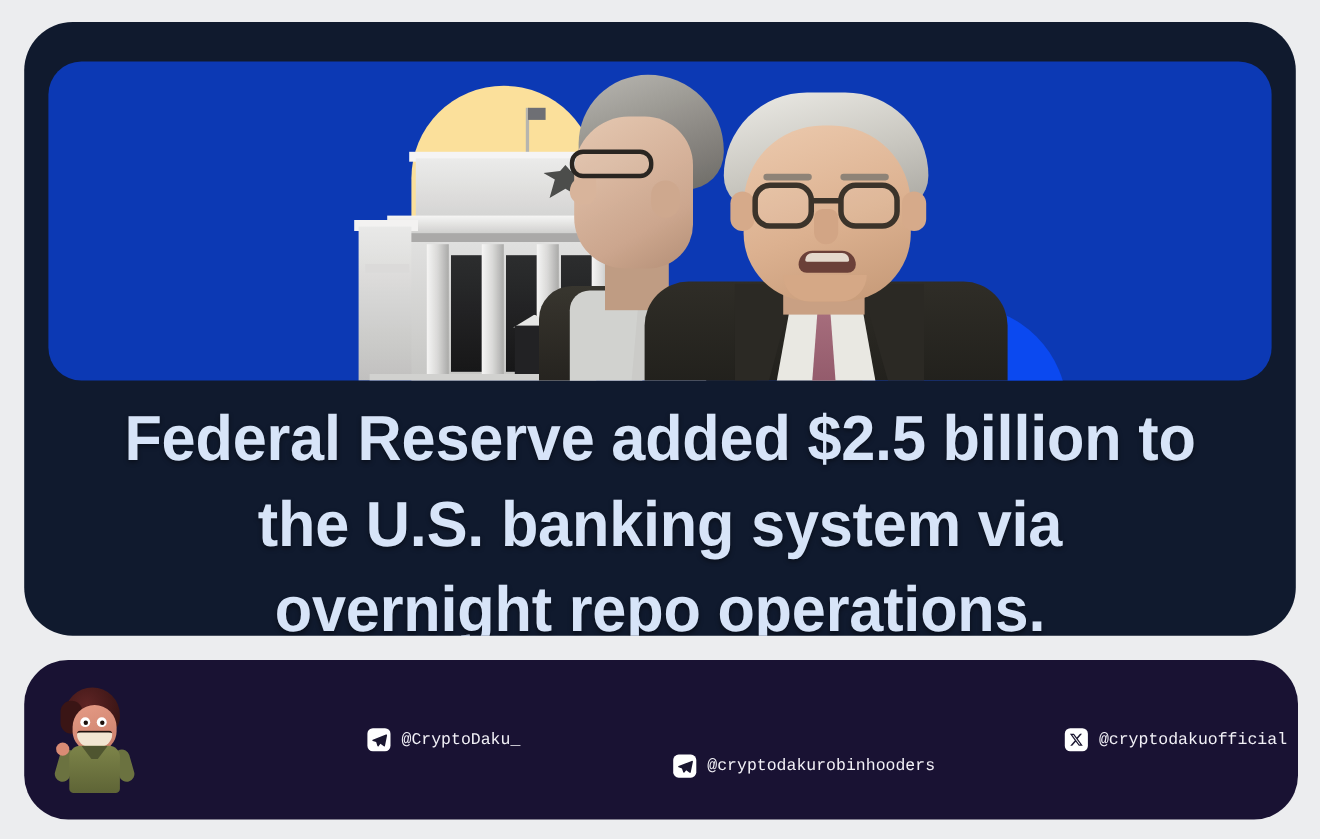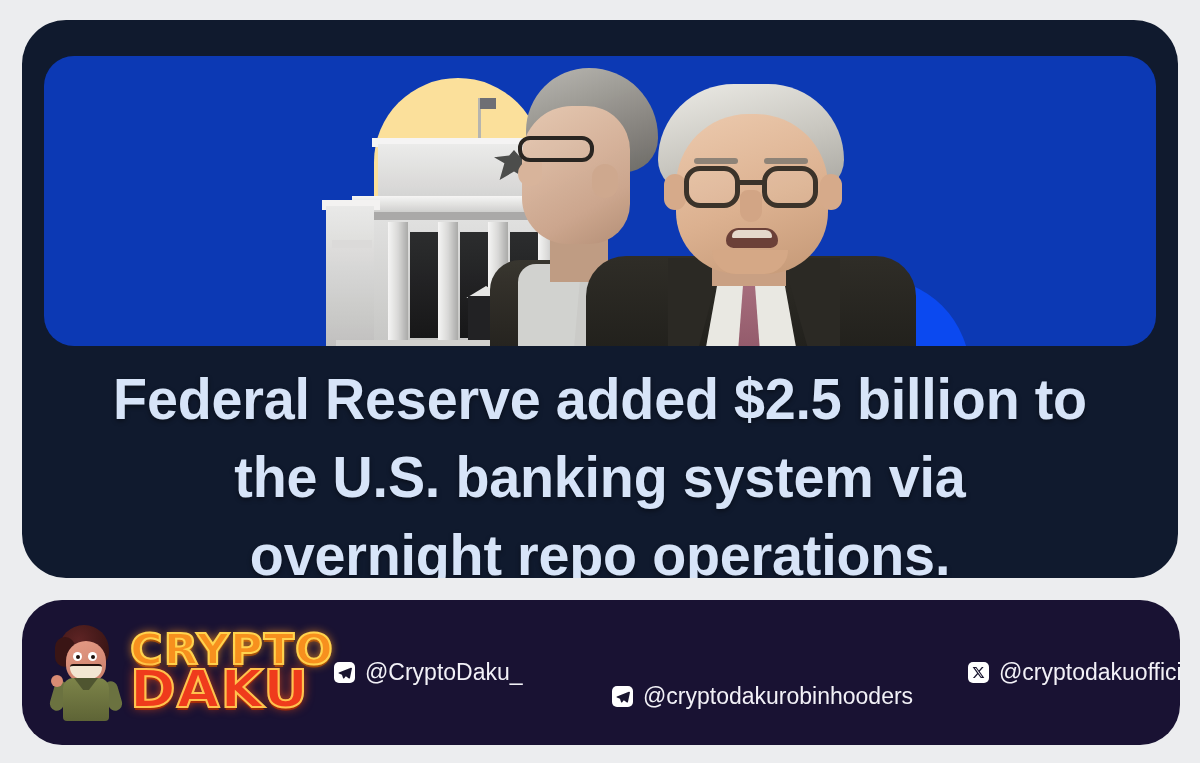--- a/index.html
+++ b/index.html
@@ -459,22 +459,22 @@
     right: 20px;
     height: 145px;
     display: flex;
     align-items: center;
   }
   .handle {
     display: flex;
     align-items: center;
     gap: 10px;
     color: #f2f1f7;
-    font-size: 23px;
-    font-family: Liberation Sans, sans-serif;
+    font-size: 15px;
+    font-family: Liberation Mono, monospace;
     white-space: nowrap;
   }
   .handle.h1 { position: absolute; left: 12px; }
   .handle.h2 { position: absolute; left: 290px; margin-top: 48px; }
   .handle.h3 { position: absolute; left: 646px; }
 
   .sicon {
     width: 21px; height: 21px;
     background: #ffffff;
     border-radius: 5px;
@@ -570,24 +570,20 @@
       <div class="m-pupL"></div>
       <div class="m-pupR"></div>
       <div class="m-grin"></div>
       <div class="m-armL"></div>
       <div class="m-armR"></div>
       <div class="m-body"></div>
       <div class="m-collar"></div>
       <div class="m-fist"></div>
     </div>
 
-    <div class="wordmark">
-      <span class="wm-top">CRYPTO</span>
-      <span class="wm-bot">DAKU</span>
-    </div>
 
   </div>
 
   <div class="handles">
 
     <div class="handle h1">
       <span class="sicon">
         <svg width="14" height="14" viewBox="0 0 24 24" aria-hidden="true">
           <path d="M22 3L1.5 11.1c-.9.35-.87 1.62.04 1.93l5.2 1.77 2.02 6.02c.27.8 1.3.98 1.82.32l2.86-3.62 5.3 3.9c.66.48 1.6.12 1.77-.68L23.9 4.2c.2-.93-.72-1.63-1.9-1.2z" fill="#1a1630"></path>
         </svg>

